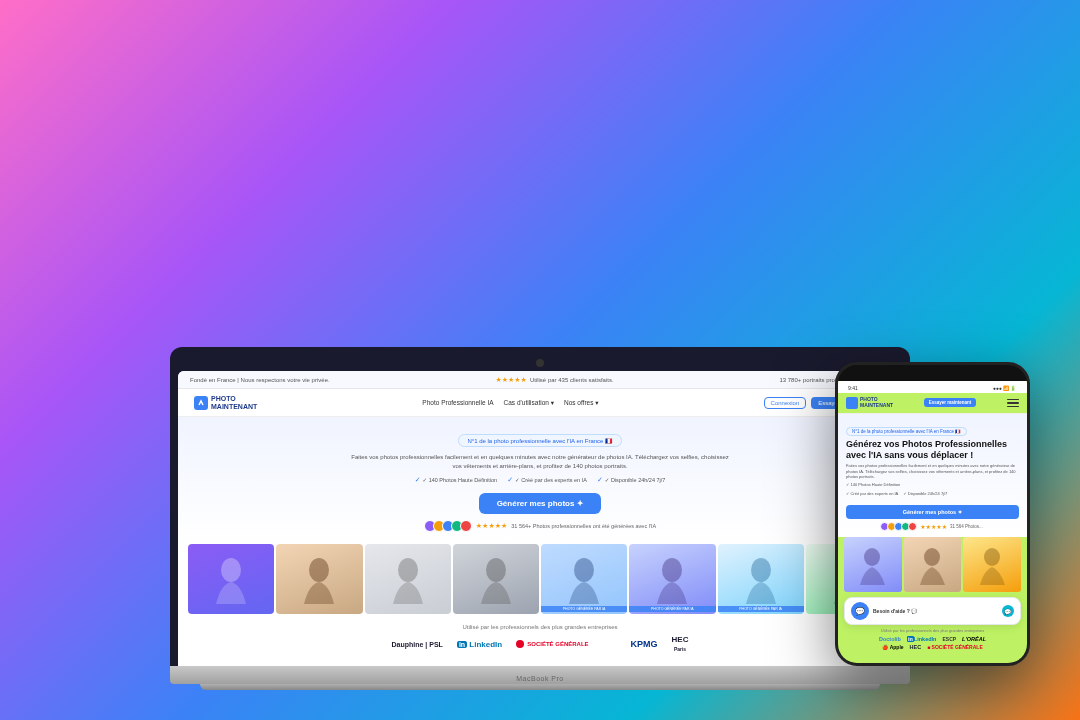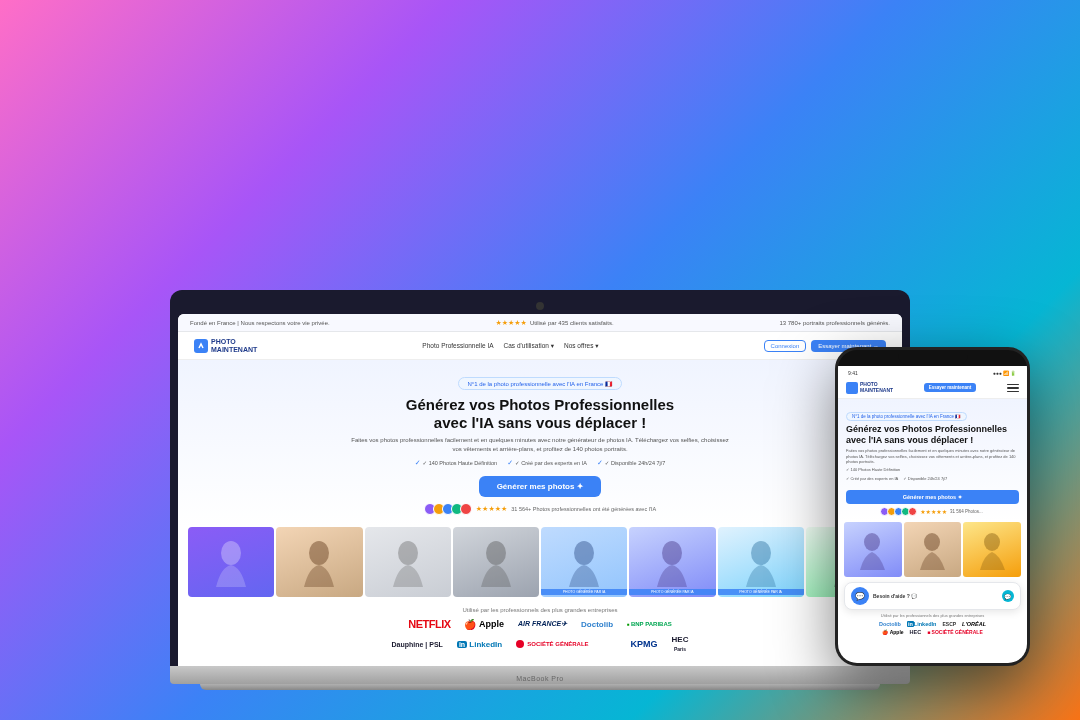--- a/index.html
+++ b/index.html
@@ -425,23 +425,23 @@
       display: flex;
       justify-content: space-between;
       padding: 4px 10px 2px;
       font-size: 5px;
       color: #fff;
       background: #fff;
       color: #333;
     }
 
     .phone-screen {
-      background: #ffffff;
+      background: #bef264;
       overflow: hidden;
-      padding-bottom: 23px;
+      padding-bottom: 8px;
     }
 
     .phone-nav {
       display: flex;
       align-items: center;
       justify-content: space-between;
       padding: 4px 8px;
       border-bottom: 1px solid #eee;
     }
 
@@ -678,24 +678,20 @@
             </div>
             <div style="display:flex;gap:5px;align-items:center;">
               <button class="nav-btn-outline">Connexion</button>
               <button class="nav-btn">Essayer maintenant →</button>
             </div>
           </div>
 
           <div class="site-hero">
             <div class="hero-badge">
               <span>N°1 de la photo professionnelle avec l'IA en France 🇫🇷</span>
-            </div>
-            <div class="hero-title">
-              <div>Générez vos Photos Professionnelles</div>
-              <div>avec l'IA sans vous déplacer !</div>
             </div>
             <div class="hero-sub">Faites vos photos professionnelles facilement et en quelques minutes avec notre générateur de photos IA. Téléchargez vos selfies, choisissez vos vêtements et arrière-plans, et profitez de 140 photos portraits.</div>
             <div class="hero-features">
               <span class="hero-feature">
                 <span class="check-icon">✓</span>
                 <span>✓ 140 Photos Haute Définition</span>
               </span>
               <span class="hero-feature">
                 <span class="check-icon">✓</span>
                 <span>✓ Créé par des experts en IA</span>
@@ -782,32 +778,20 @@
                     <ellipse cx="15" cy="16" rx="10" ry="12" fill="rgba(20,80,50,0.4)"></ellipse>
                     <path d="M0 50 Q5 30 15 28 Q25 30 30 50Z" fill="rgba(20,80,50,0.3)"></path>
                   </svg>
               </div>
             </div>
           </div>
 
           <div class="brands-section">
             <div class="brands-label">Utilisé par les professionnels des plus grandes entreprises</div>
             <div class="brands-row">
-              <span class="brand-netflix">NETFLIX</span>
-              <span class="brand-apple">
-                <span class="brand-apple-icon">🍎</span>
-                <span>Apple</span>
-              </span>
-              <span class="brand-airfrance">AIR FRANCE✈</span>
-              <span class="brand-doctolib">Doctolib</span>
-              <span class="brand-bnp">
-                <span style="color:#009900;font-size:8px;">▪</span>BNP PARIBAS
-              </span>
-            </div>
-            <div class="brands-row">
               <span class="brand-dauphine">Dauphine | PSL</span>
               <span class="brand-linkedin">
                 <span style="background:#0077b5;color:#fff;padding:0 2px;border-radius:2px;font-size:7px;">in</span>
                 LinkedIn
               </span>
               <span class="brand-sg">
                 <span style="width:8px;height:8px;background:#e60026;border-radius:50%;display:inline-block;margin-right:2px;"></span>
                 SOCIÉTÉ GÉNÉRALE
               </span>
               <span class="brand-kpmg">KPMG</span>

